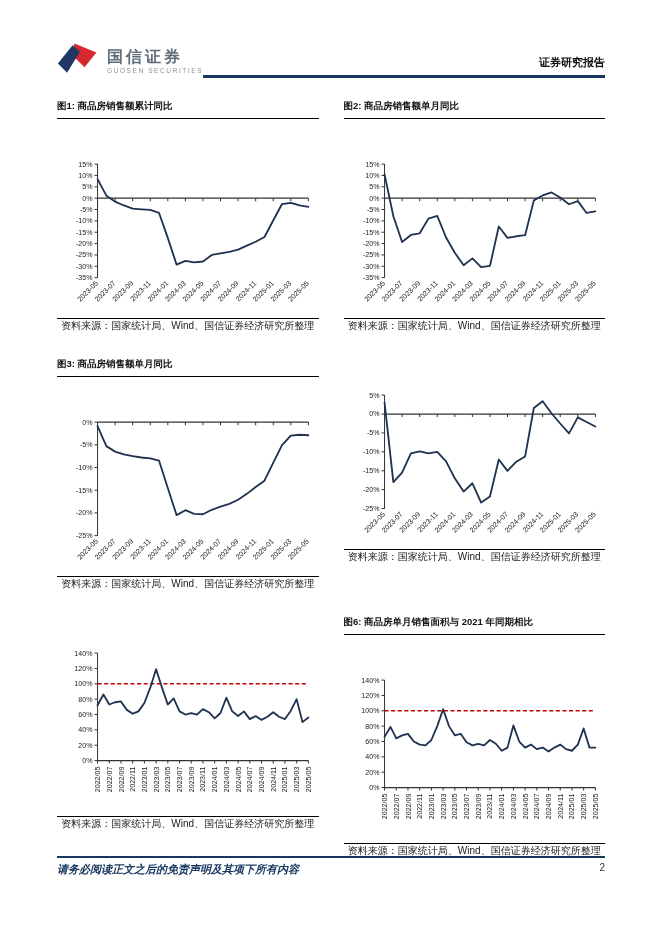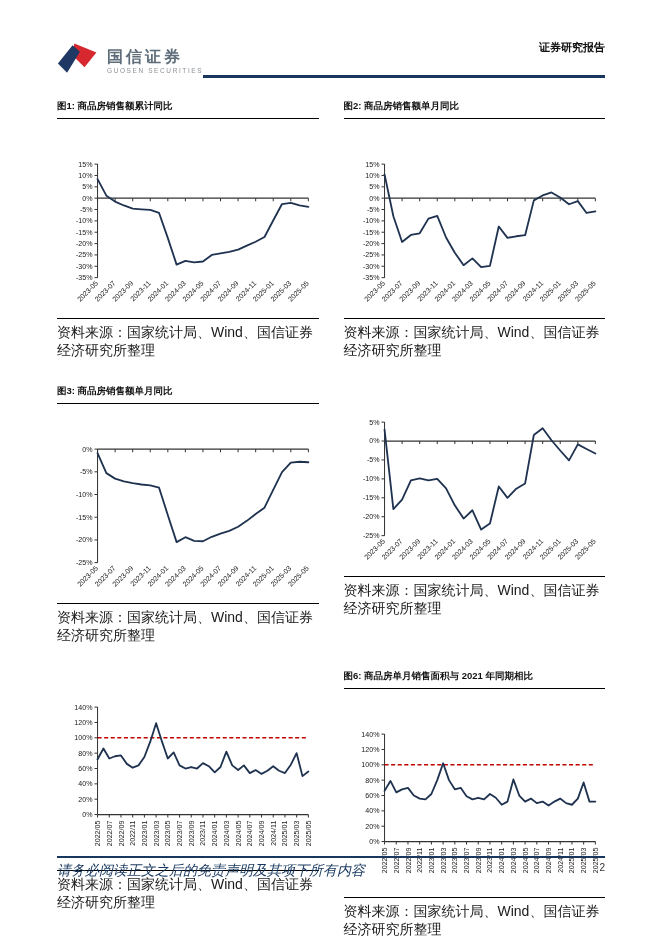--- a/index.html
+++ b/index.html
@@ -6,33 +6,33 @@
   body{font-family:"Liberation Sans","DejaVu Sans",sans-serif;}
   .page{position:relative;width:662px;height:936px;background:#fff;overflow:hidden;}
 
   
   .header{position:absolute;top:34px;left:57px;right:57px;display:flex;align-items:flex-end;}
   .logo{display:flex;align-items:center;gap:6px;height:54px;}
   .logo-text{display:flex;flex-direction:column;line-height:1.1;}
   .logo-cn{font-size:16px;font-weight:bold;color:#5f6d7a;letter-spacing:3px;}
   .logo-en{font-size:6.5px;color:#8a9096;letter-spacing:1.6px;margin-top:2px;}
   .header-right{flex:1;align-self:flex-end;margin-bottom:10px;border-bottom:3px solid #17375E;text-align:right;}
-  .report-type{display:inline-block;font-size:11px;font-weight:bold;color:#111;padding-bottom:20px;}
+  .report-type{display:inline-block;font-size:11px;font-weight:bold;color:#111;padding-bottom:5px;}
 
   
   .grid{position:absolute;top:100px;left:57px;right:57px;display:grid;grid-template-columns:1fr 1fr;column-gap:26px;row-gap:52px;gap:25px;}
   .figure{display:flex;flex-direction:column;}
   .fig-title{margin:0 0 8px 0;font-size:9.5px;font-weight:bold;color:#111;padding-bottom:5px;border-bottom:1.5px solid #000;}
   .chart{width:100%;margin-top:29px;}
   .chart svg{display:block;}
-  .source{margin-top:2px;border-top:1px solid #000;padding-top:5px;font-size:14px;color:#1a1a1a;}
+  .source{margin-top:2px;border-top:1px solid #000;font-size:10px;color:#1a1a1a;text-align:center;}
 
   
   .footer{position:absolute;top:856px;left:57px;right:57px;border-top:2px solid #17375E;display:flex;justify-content:space-between;align-items:flex-start;padding-top:4px;}
-  .disclaimer{font-size:14px;font-style:italic;color:#17375E;}
+  .disclaimer{font-size:11px;font-style:italic;color:#17375E;font-weight:bold;}
   .page-num{font-size:10px;color:#333;}
 
   svg text{font-family:"Liberation Sans","DejaVu Sans",sans-serif;}
 </style>
 </head>
 <body>
 
 <div class="page">
 
   <div class="header">

